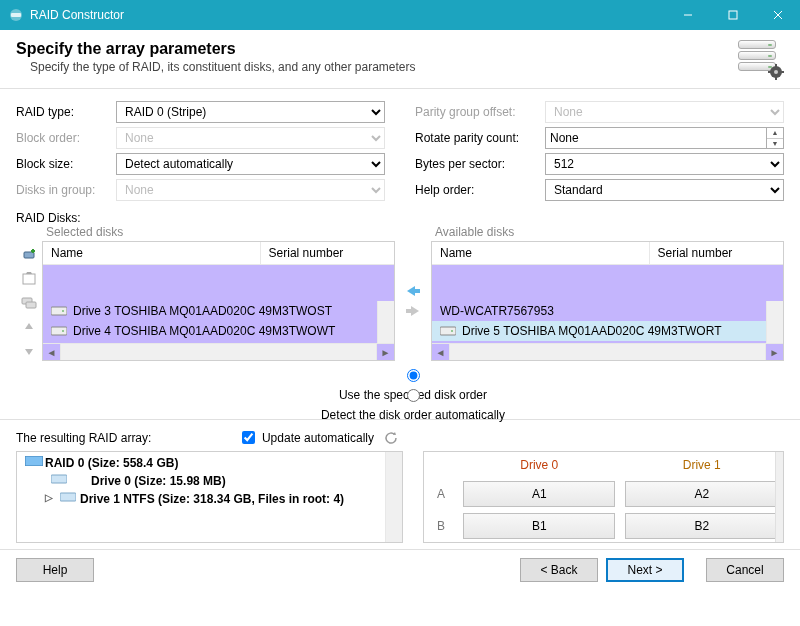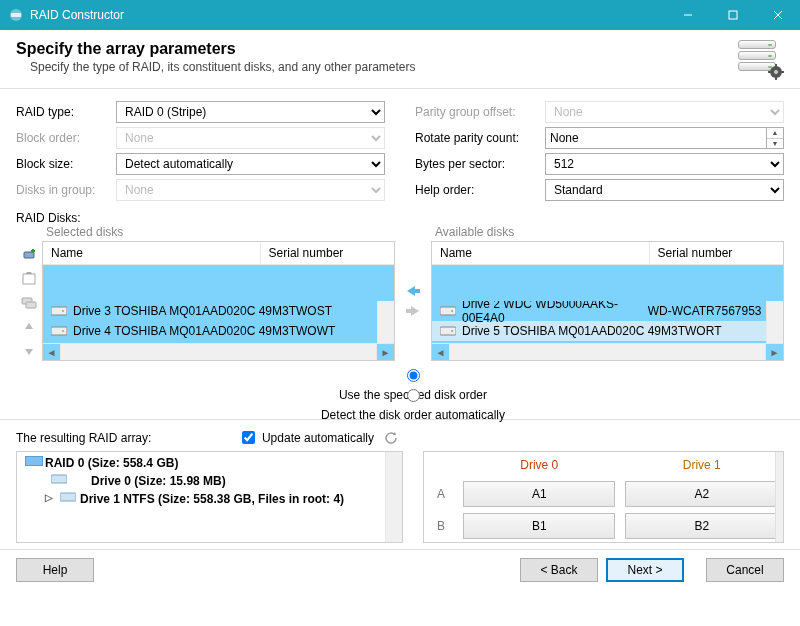--- a/index.html
+++ b/index.html
@@ -38,21 +38,21 @@
   .spinwrap input { flex:1; height:22px; border:1px solid #adadad; padding:0 4px; font-size:12px; }
   .spinwrap .spin { width:17px; display:flex; flex-direction:column; border:1px solid #adadad; border-left:none; }
   .spinwrap .spin div { flex:1; display:flex; align-items:center; justify-content:center; font-size:7px; color:#555; }
   .spinwrap .spin div:first-child{border-bottom:1px solid #ccc;}
 
   
   .raiddisks { margin-top: 8px; }
   .panels { display: flex; align-items: stretch; }
   .toolcol { width: 26px; display:flex; flex-direction:column; gap:4px; padding-top: 4px; align-items:center; }
   .toolbtn { width:20px; height:20px; border:1px solid transparent; display:flex;align-items:center;justify-content:center; color:#888; }
-  .listpanel { flex:1; border:1px solid #cfcfcf; background:#7dd3fc; height:120px; display:flex; flex-direction:column; }
+  .listpanel { flex:1; border:1px solid #cfcfcf; background:#c4b5fd; height:120px; display:flex; flex-direction:column; }
   .listhead { display:flex; border-bottom:1px solid #e8e8e8; font-size:12px; background:#fff; }
   .listhead div { padding: 4px 8px; border-right: 1px solid #e8e8e8; }
   .listhead .c1 { flex: 0 0 62%; }
   .listhead .c2 { flex: 1; border-right:none; }
   .midarrows { width: 36px; display:flex; flex-direction:column; align-items:center; justify-content:center; gap:6px; }
   .listbody { flex:1; overflow:hidden; position:relative;margin-top:36px; }
   .listrow { display:flex; padding: 2px 8px; align-items:center; height: 20px; }
   .listrow .c1 { flex: 0 0 62%; display:flex; align-items:center; gap:6px; }
   .listrow .c2 { flex: 1; }
   .listrow.highlight { background:#cde8f6; }
@@ -296,29 +296,20 @@
           </div>
       </div>
 
       <div class="listpanel">
         <div class="listhead">
           <div class="c1">Name</div>
           <div class="c2">Serial number</div>
         </div>
         <div class="listbody">
           <div class="listrow">
-            <div class="c1">
-                <span class="diskicon">
-                  <svg width="16" height="10">
-                    <rect x="0" y="1" width="16" height="8" rx="1" fill="#eee" stroke="#888"></rect>
-                    <circle cx="12" cy="5" r="1" fill="#7b7"></circle>
-                  </svg>
-                </span>
-                <span>Drive 2 WDC WD5000AAKS-00E4A0</span>
-              </div>
             <div class="c2">WD-WCATR7567953</div>
           </div>
           <div class="listrow highlight">
             <div class="c1">
                 <span class="diskicon">
                   <svg width="16" height="10">
                     <rect x="0" y="1" width="16" height="8" rx="1" fill="#eee" stroke="#888"></rect>
                     <circle cx="12" cy="5" r="1" fill="#7b7"></circle>
                   </svg>
                 </span>
@@ -384,21 +375,21 @@
           </span>
           <span>Drive 0 (Size: 15.98 MB)</span>
         </div>
       <div class="row2 ind2">
           <span class="car">▷</span>
           <span class="diskicon">
             <svg width="16" height="10">
               <rect x="0" y="1" width="16" height="8" rx="1" fill="#cde4f5" stroke="#7fa8c8"></rect>
             </svg>
           </span>
-          <span>Drive 1 NTFS (Size: 558.38 GB, Files in root: 4)</span>
+          <span>Drive 1 NTFS (Size: 318.34 GB, Files in root: 4)</span>
         </div>
       <div class="vscroll" style="top:0;"></div>
     </div>
     <div class="map">
       <table class="maptable">
         <tbody>
             <tr>
               <th class="cat"></th>
               <th>Drive 0</th>
               <th class="d1">Drive 1</th>

